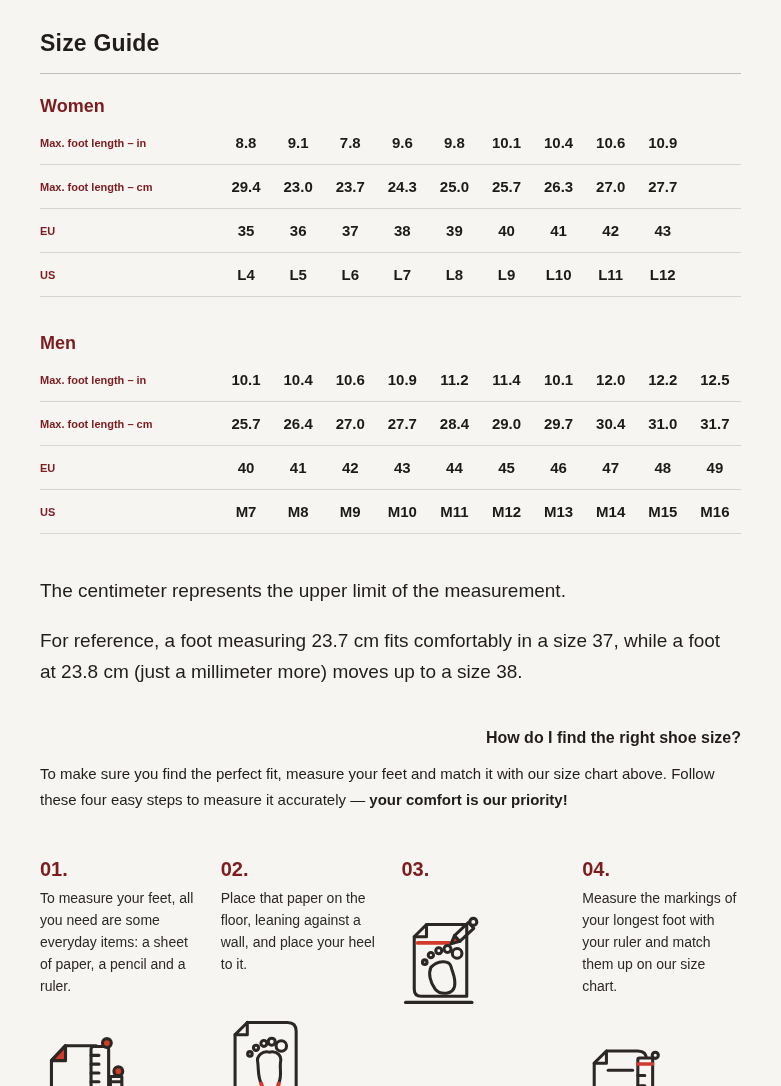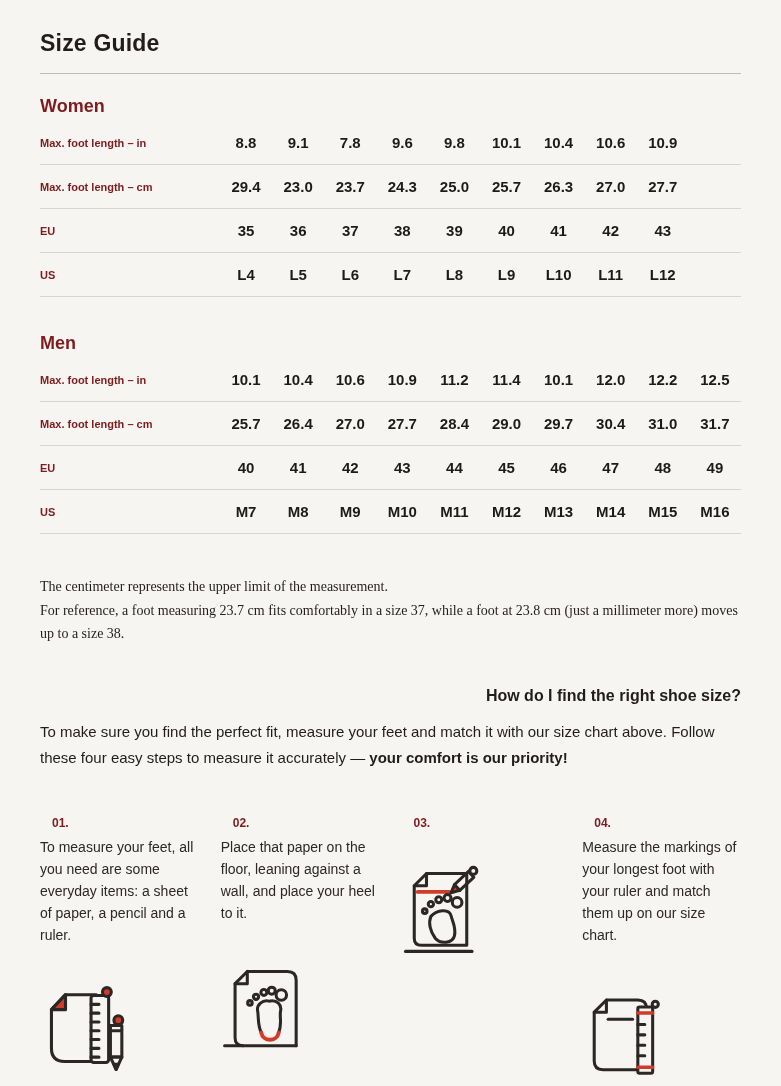--- a/index.html
+++ b/index.html
@@ -38,34 +38,34 @@
     width:180px; flex:0 0 180px;
     font-size:11px; font-weight:600; color:#7d1c1f;
   }
   .t-cell {
     flex:1 1 0; text-align:center;
     font-size:15px; font-weight:600; color:#1d1b19;
   }
   .men-block .section-heading { margin-top:36px; }
 
   
-  .note { margin-top:42px; font-size:14px; line-height:1.6; max-width:705px;font-family:Liberation Serif, serif; }
-  .note p + p { margin-top:2px; }
+  .note { margin-top:42px; font-size:19px; line-height:1.6; max-width:705px; }
+  .note p + p { margin-top:20px; }
 
   
   .guide-heading { margin-top:42px; font-size:16px; font-weight:700;text-align:right; }
   .guide-intro { margin-top:14px; font-size:15px; line-height:1.75; max-width:705px; }
   .guide-intro b { font-weight:700; }
 
   
   .steps {
     margin-top:44px;
     display:grid; grid-template-columns:repeat(4,1fr); column-gap:22px;
   }
-  .step-number { font-size:12px; font-weight:700; color:#7d1c1f;margin-left:12px; }
+  .step-number { font-size:20px; font-weight:700; color:#7d1c1f; }
   .step-text {
     margin-top:7px; font-size:14px; font-weight:400;
     line-height:1.57; color:#2b2825;
   }
   .step-icon { margin-top:28px; height:104px; display:flex; align-items:flex-end; }
   .step-icon svg { display:block; }
 </style>
 </head>
 <body>
 

